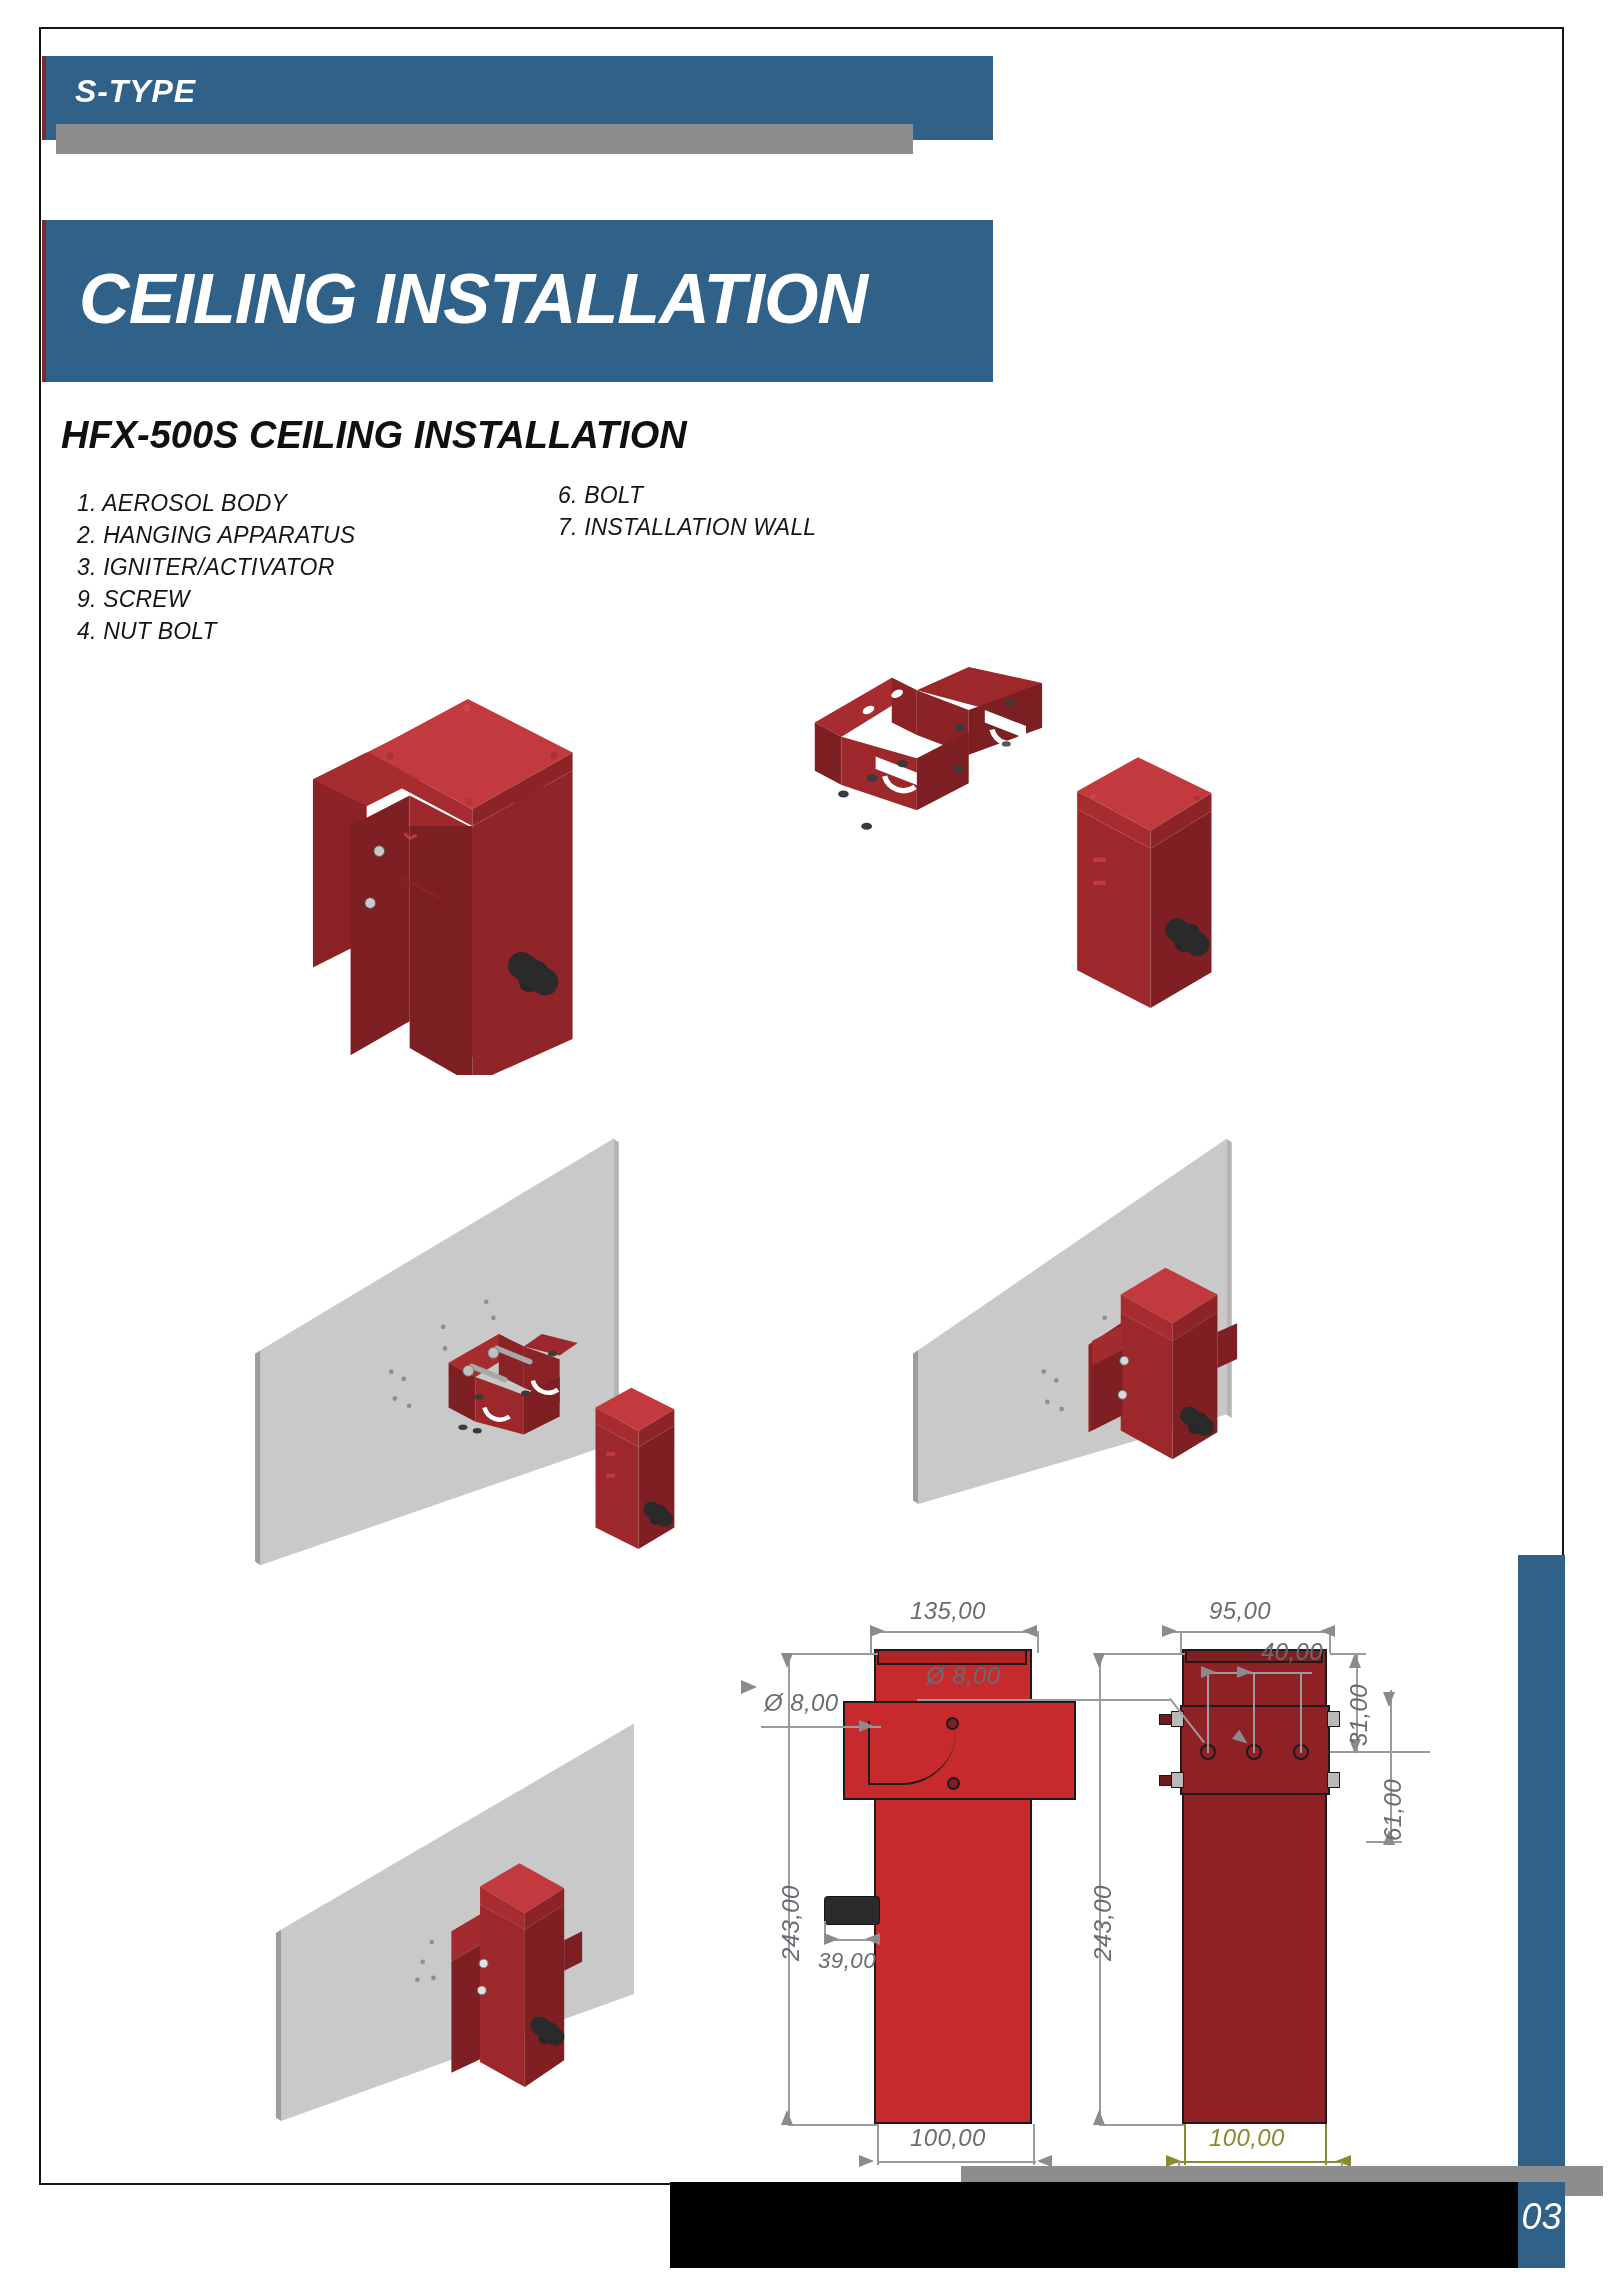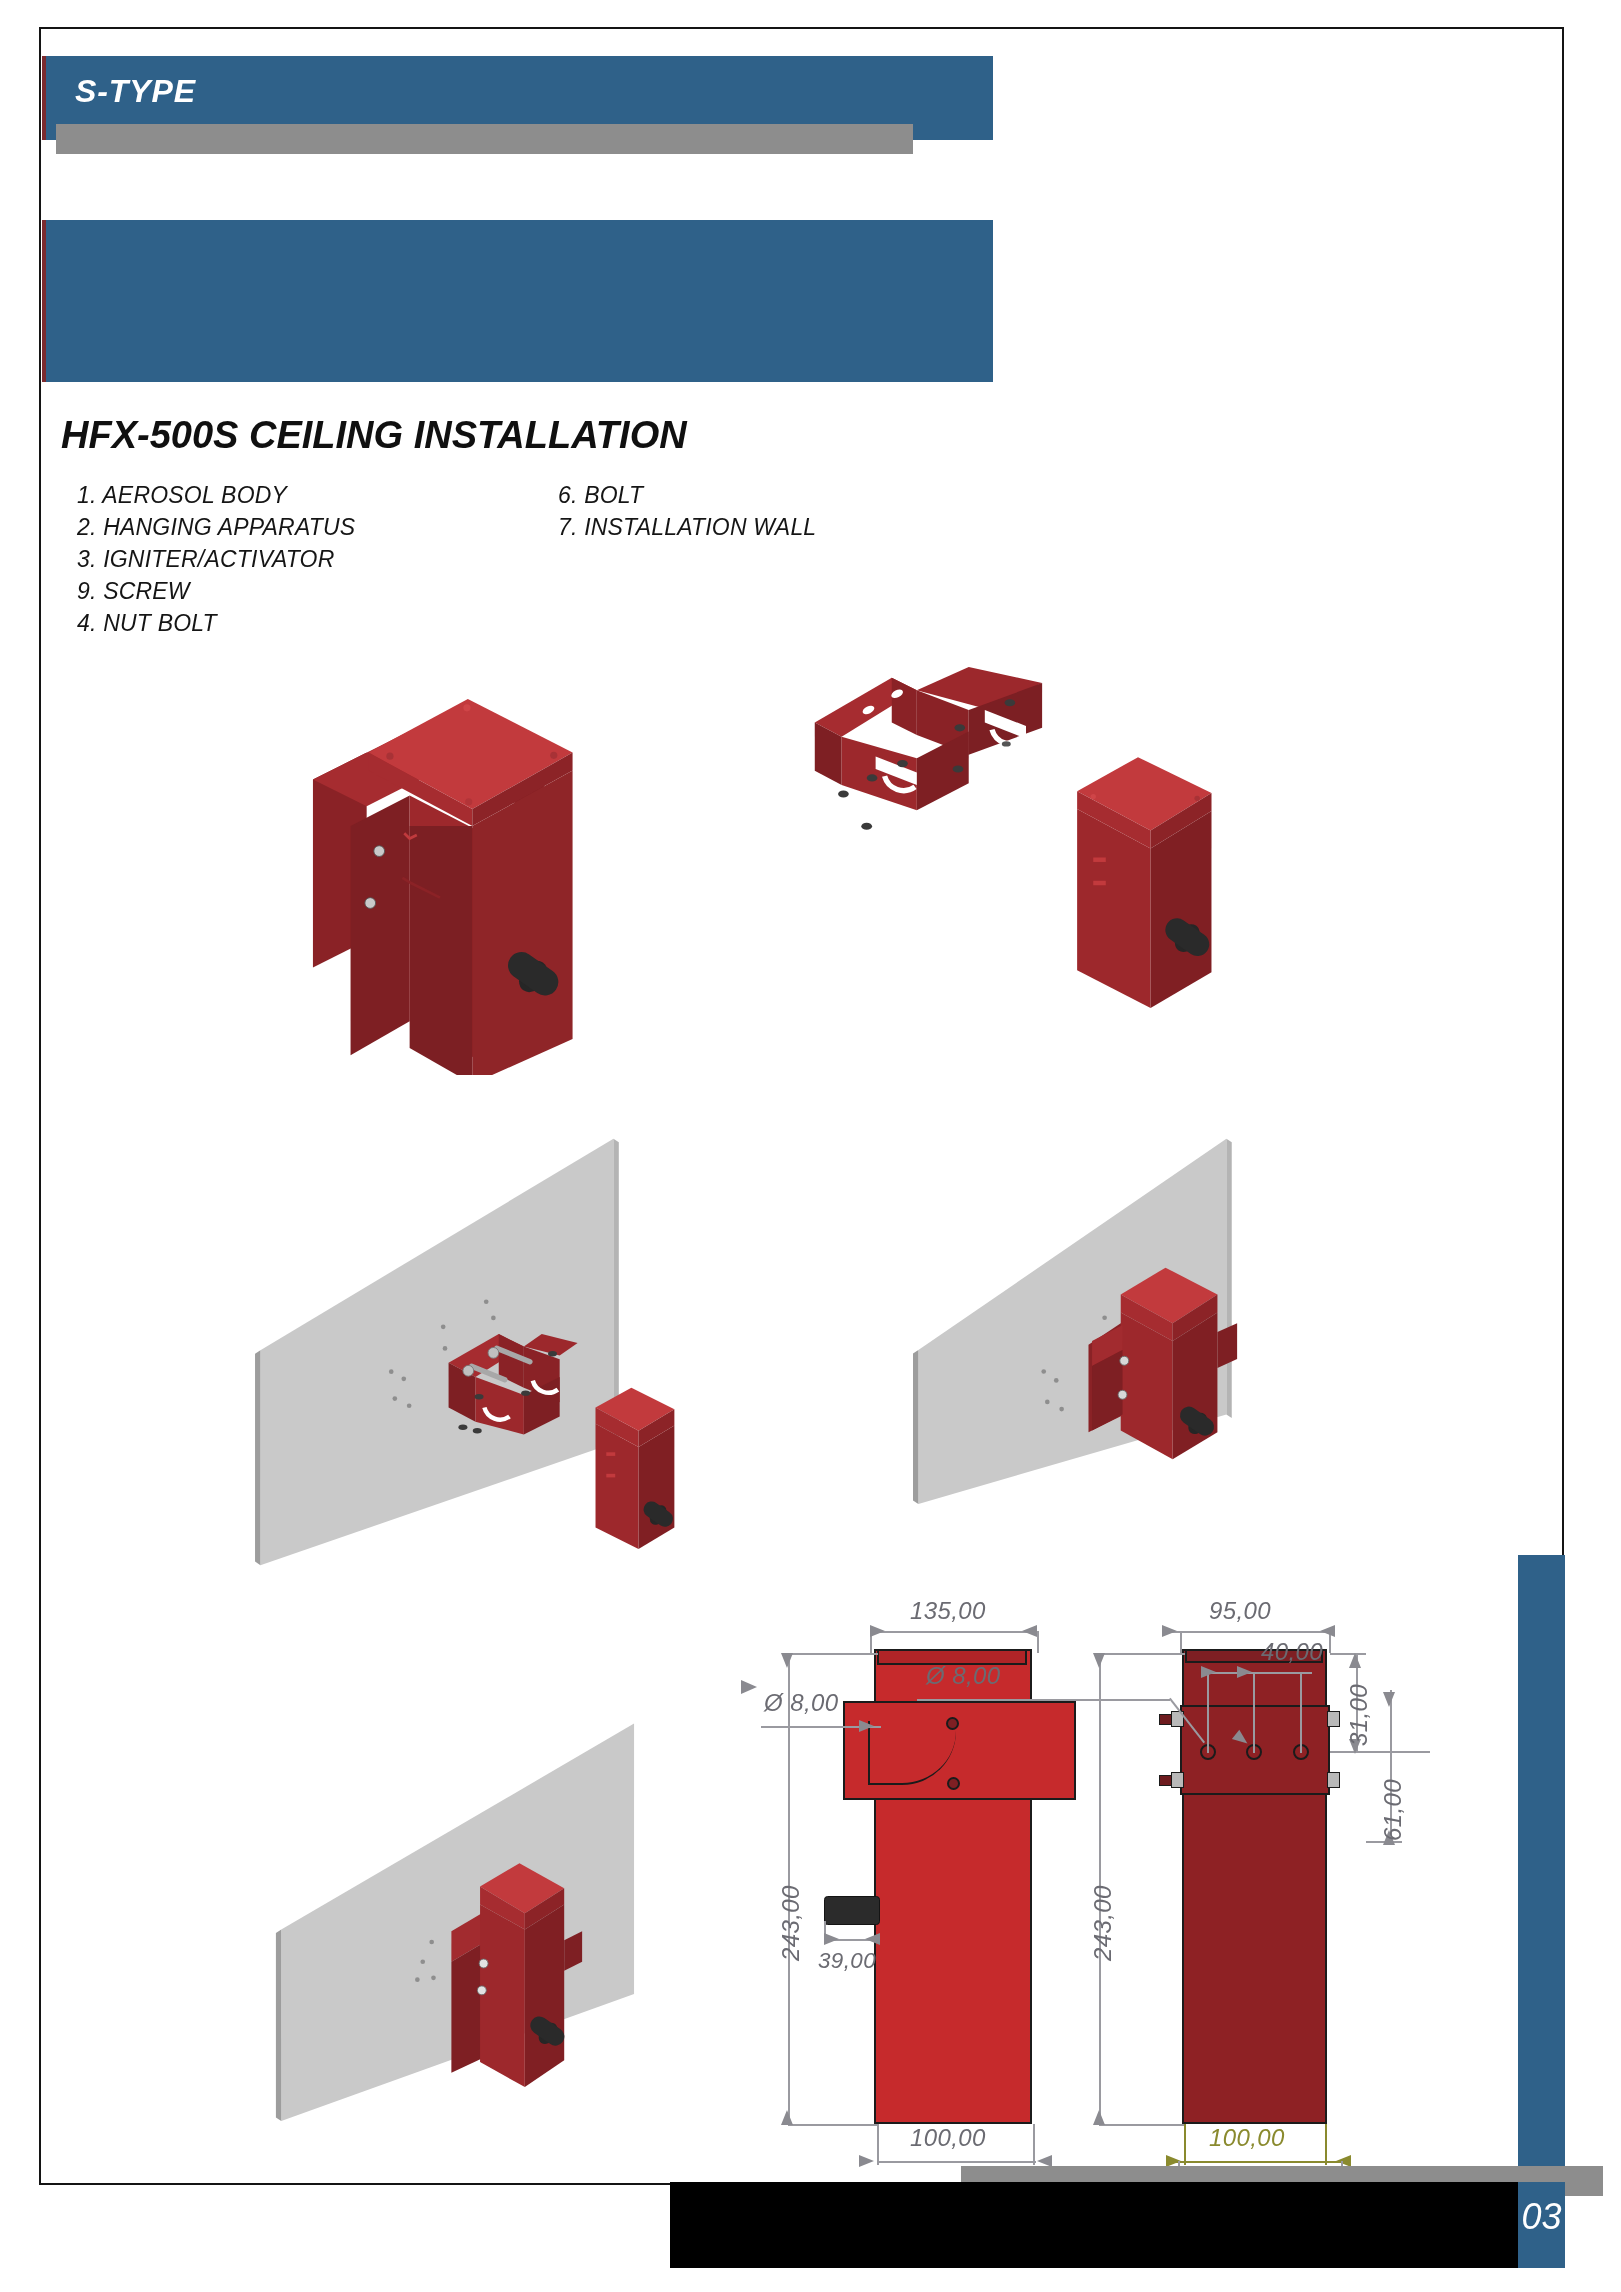--- a/index.html
+++ b/index.html
@@ -22,21 +22,21 @@
   .title-blue{position:absolute;left:42px;top:220px;width:951px;height:162px;background:#2f6189;}
   .title-redline{position:absolute;left:42px;top:220px;width:3.6px;height:162px;background:#7b2b2f;}
   .title-text{position:absolute;left:79px;top:258px;color:#ffffff;font-size:70px;font-weight:700;
               letter-spacing:-0.9px;line-height:82px;white-space:nowrap;}
 
   
   .subtitle{position:absolute;left:61px;top:414px;font-size:38px;font-weight:700;color:#101010;
             letter-spacing:0px;white-space:nowrap;}
   .parts{position:absolute;left:77px;top:479px;width:878px;}
   .parts-col{position:absolute;top:0;font-size:23px;color:#151515;line-height:32px;letter-spacing:0.2px;}
-  .parts-col-left{left:0;}
+  .parts-col-left{left:0;margin-top:8px;}
   .parts-col-right{left:481px;}
   .part-item{white-space:nowrap;}
 
   
   .illus{position:absolute;}
 
   
   .tech{position:absolute;left:734px;top:1522px;width:788px;height:645px;}
   .dim-txt{position:absolute;font-size:24px;color:#6b6b72;letter-spacing:0.4px;white-space:nowrap;}
   .dim-txt.gold{color:#8a8a2e;}
@@ -82,20 +82,21 @@
 
   <div class="page-frame"></div>
 
   <div class="hdr-blue"></div>
   <div class="hdr-redline"></div>
   <div class="hdr-label">S-TYPE</div>
   <div class="hdr-gray"></div>
 
   <div class="title-blue"></div>
   <div class="title-redline"></div>
+  <div class="title-text">CEILING INSTALLATION</div>
 
   <div class="subtitle">HFX-500S CEILING INSTALLATION</div>
 
   <div class="parts">
     <div class="parts-col parts-col-left">
       <div class="part-item">1. AEROSOL BODY</div>
       <div class="part-item">2. HANGING APPARATUS</div>
       <div class="part-item">3. IGNITER/ACTIVATOR</div>
       <div class="part-item">9. SCREW</div>
       <div class="part-item">4. NUT BOLT</div>

